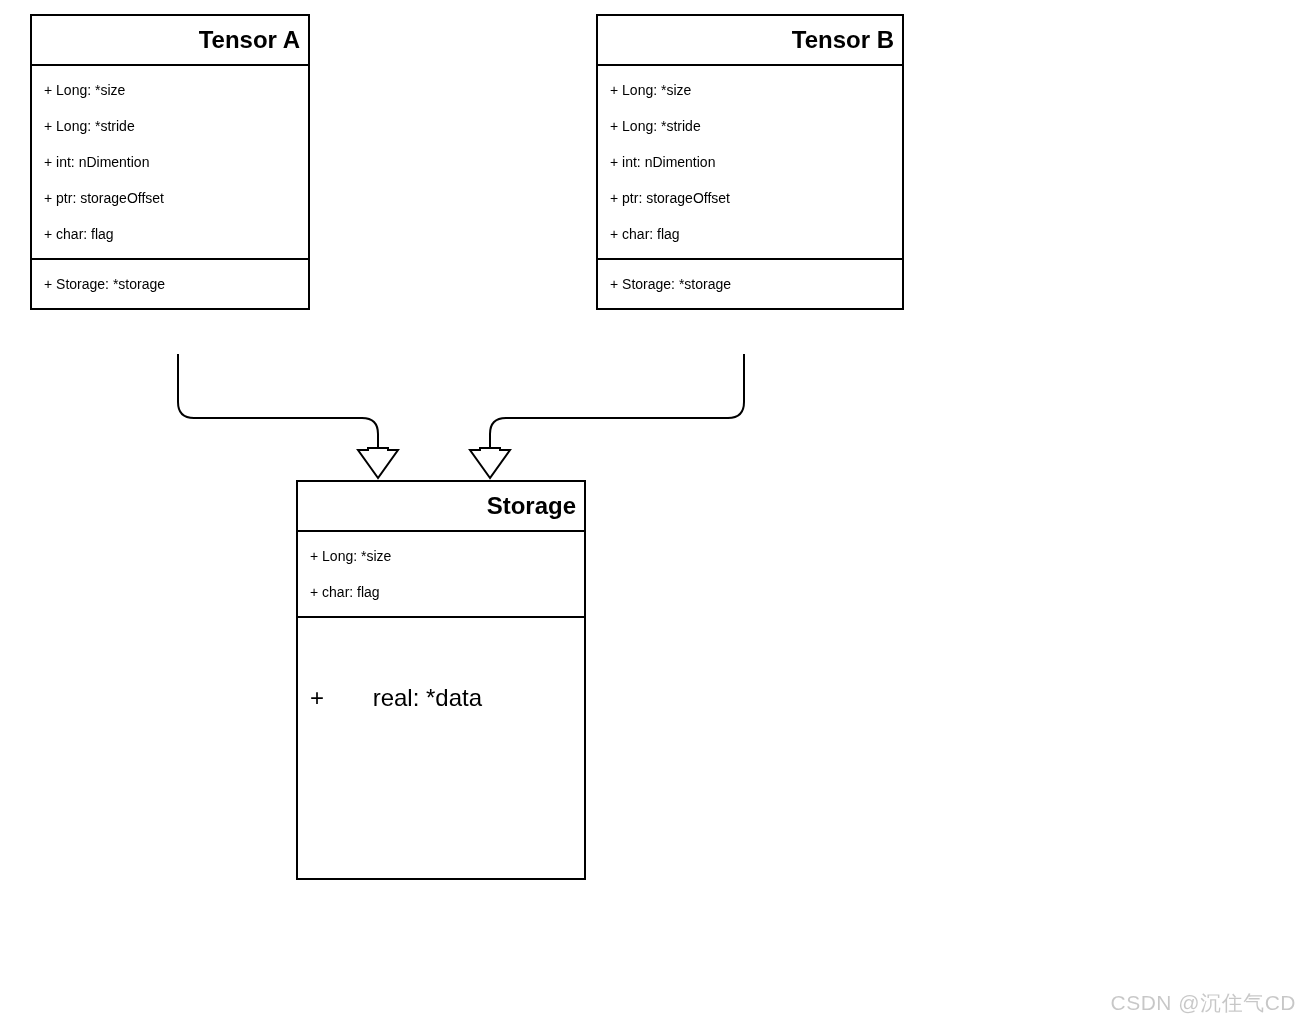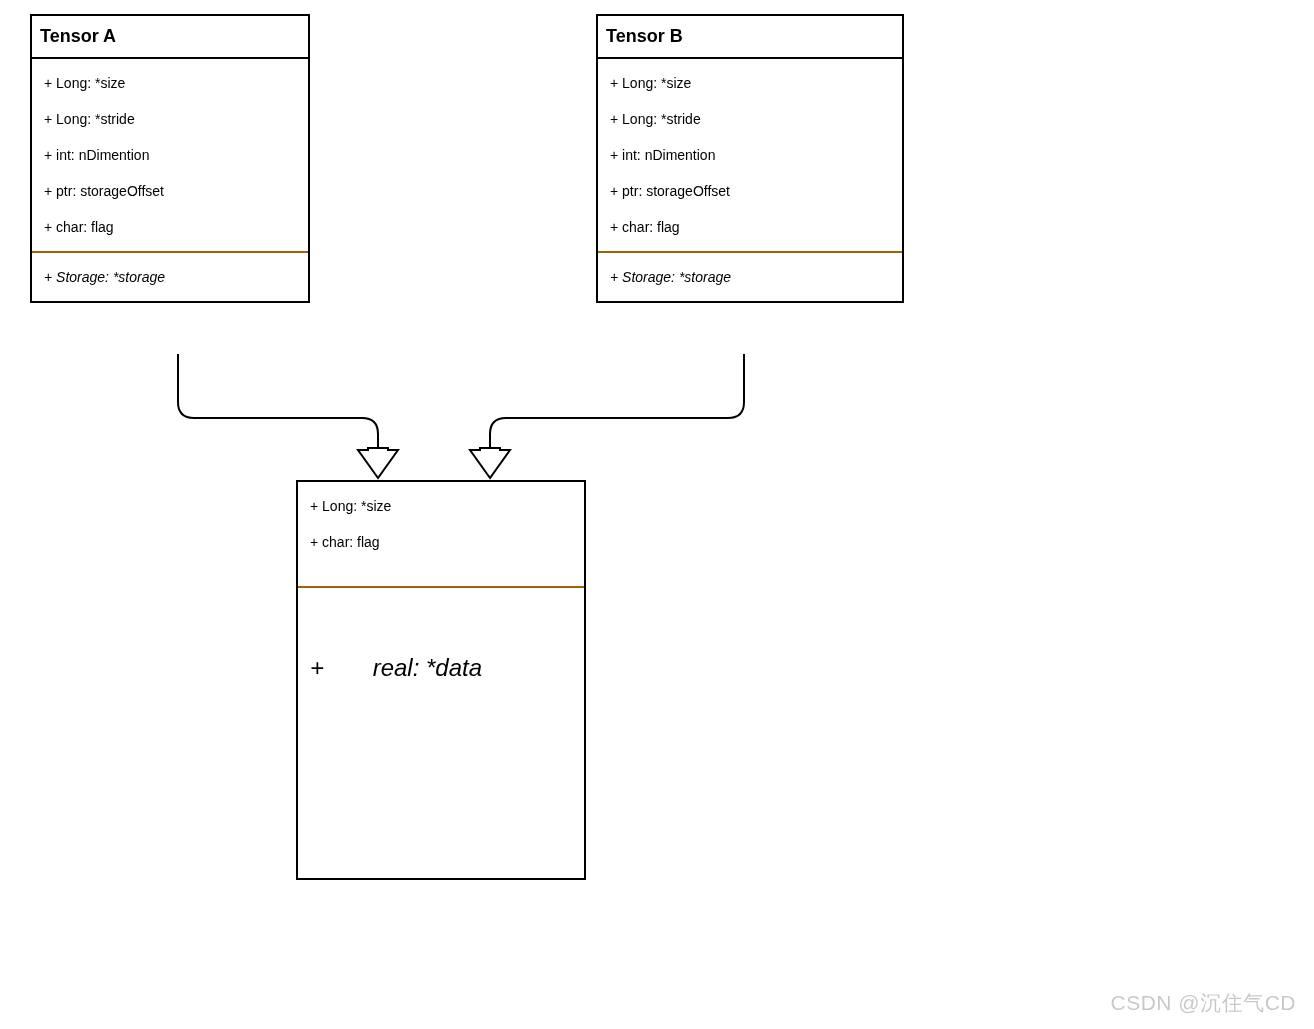--- a/index.html
+++ b/index.html
@@ -11,32 +11,31 @@
       width: 1314px;
       height: 1029px;
       position: relative;
     }
     .uml-box {
       position: absolute;
       border: 2px solid #000;
       background: #fff;
     }
     .uml-title {
-      text-align: left;
+      text-align: right;
       font-weight: bold;
-      font-size: 18px;
+      font-size: 24px;
       padding: 10px 8px;
       border-bottom: 2px solid #000;
     }
     .uml-section {
       padding: 6px 12px;
     }
     .uml-section.bordered {
-      border-top: 2px solid #a16207;
-      font-style: italic;
+      border-top: 2px solid #000000;
     }
     .attr {
       font-size: 14px;
       padding: 10px 0;
       white-space: nowrap;
     }
     .big-attr {
       font-size: 24px;
       padding: 60px 0 0 0;
     }
@@ -78,25 +77,26 @@
     <div class="attr">+ int:  nDimention</div>
     <div class="attr">+ ptr: storageOffset</div>
     <div class="attr">+ char: flag</div>
   </div>
   <div class="uml-section bordered">
     <div class="attr">+ Storage: *storage</div>
   </div>
 </div>
 
 <div class="uml-box" style="left:296px; top:480px; width:290px; height:400px;">
+  <div class="uml-title">Storage</div>
   <div class="uml-section">
     <div class="attr">+ Long: *size</div>
     <div class="attr">+ char: flag</div>
   </div>
-  <div class="uml-section bordered" style="height:253px;margin-top:20px;">
+  <div class="uml-section bordered" style="height:253px;">
     <div class="big-attr">
       <span style="display:inline-block; width:56px;">+</span>
       <span>real: *data</span>
     </div>
   </div>
 </div>
 
 <svg class="arrow" style="left:0; top:0; width:1314px; height:1029px;">
   <path d="M 178 354 L 178 402 Q 178 418 194 418 L 362 418 Q 378 418 378 434 L 378 450" fill="none" stroke="#000" stroke-width="2"></path>
   <polygon points="378,478 358,450 368,450 368,448 388,448 388,450 398,450" fill="#fff" stroke="#000" stroke-width="2"></polygon>

